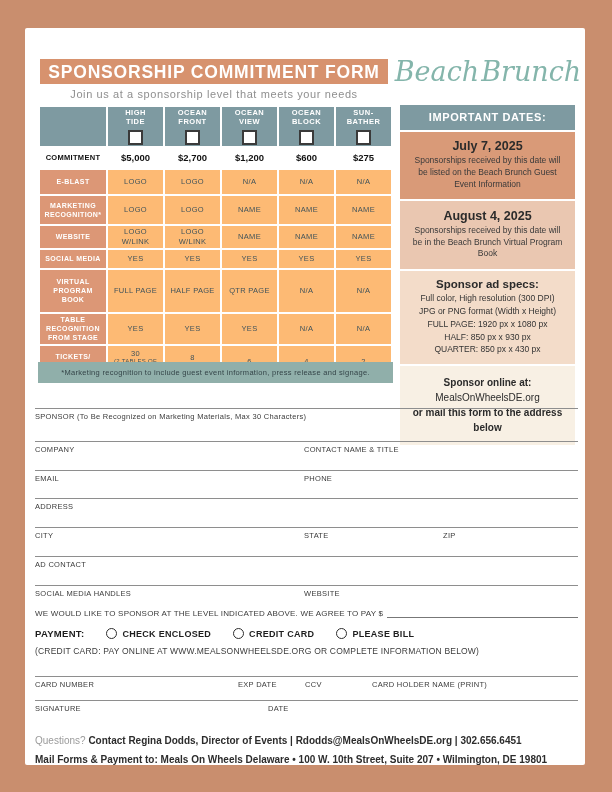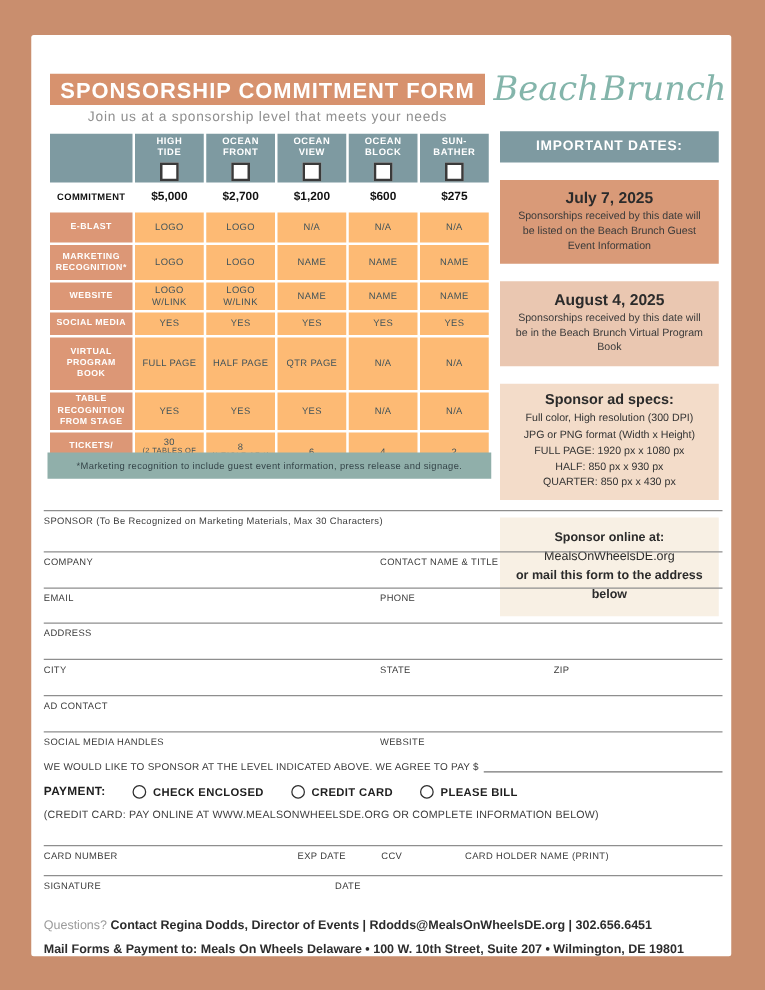--- a/index.html
+++ b/index.html
@@ -24,21 +24,21 @@
   td.commit-label{background:#fff;color:#111;font-weight:bold;font-size:7.5px;letter-spacing:0.3px;text-align:center;}
   td.commit-val{background:#fff;color:#111;font-weight:bold;font-size:9.5px;text-align:center;}
   td.rlabel{background:#DC9776;color:#fff;font-weight:bold;font-size:7px;letter-spacing:0.4px;text-align:center;line-height:1.3;}
   td.rval{background:#fdba74;color:#40535A;font-size:7.5px;letter-spacing:0.3px;text-align:center;line-height:1.25;}
   td.rval .sub{display:block;font-size:6px;}
   .footnote{position:absolute;left:13px;top:334px;width:355px;height:21px;background:#90AFAA;color:#354549;
     font-size:7.5px;letter-spacing:0.3px;text-align:center;line-height:21px;}
 
   
   .sidebar{position:absolute;left:375px;top:77px;width:175px;}
-  .sb-block{margin-bottom:14px;text-align:center;}
+  .sb-block{margin-bottom:2px;text-align:center;}
   .sb-header{background:#7E9AA1;color:#fff;font-weight:bold;font-size:11px;letter-spacing:0.6px;height:25px;line-height:25px;}
   .sb-july{background:#D99A78;padding:7px 9px 8px;}
   .sb-august{background:#EAC7B1;padding:8px 9px 9px;}
   .sb-date-title{font-weight:bold;font-size:12.5px;color:#2b2b2b;margin-bottom:2px;}
   .sb-date-text{font-size:8.5px;color:#3a3a3a;line-height:1.4;}
   .sb-specs{background:#F3DCC9;padding:7px 4px 8px;}
   .sb-specs-title{font-weight:bold;font-size:11.5px;color:#2b2b2b;margin-bottom:2px;}
   .sb-specs-line{font-size:8.5px;color:#333;line-height:1.5;}
   .sb-online{background:#F8F0E4;padding:9px 2px 10px;}
   .sb-online div{font-size:10px;line-height:1.5;color:#2b2b2b;}

